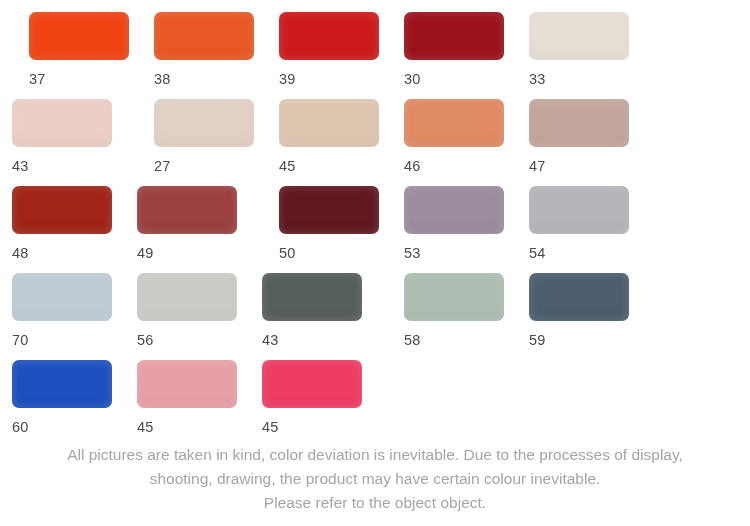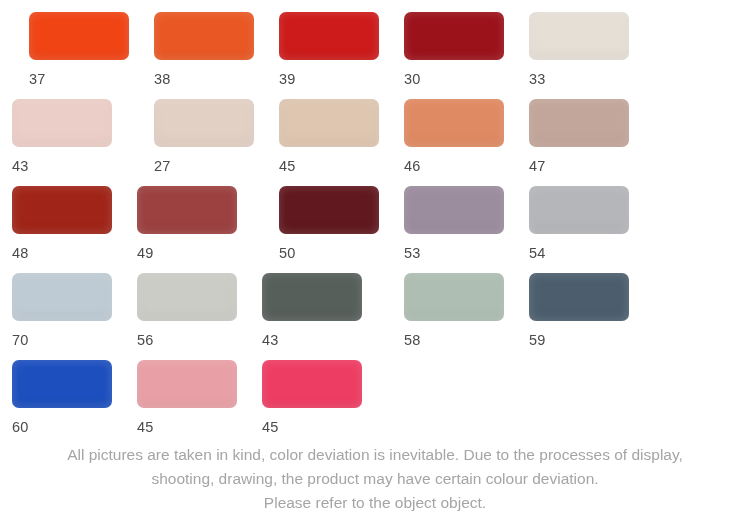--- a/index.html
+++ b/index.html
@@ -168,17 +168,17 @@
         <div class="swatch-label">45</div>
       </div>
       <div class="swatch-cell">
         <div class="swatch-chip" style="background: rgb(238, 61, 99);"></div>
         <div class="swatch-label">45</div>
       </div>
     </div>
 
   <div id="disclaimer">
     <span class="d-line">All pictures are taken in kind, color deviation is inevitable. Due to the processes of display,</span>
-    <span class="d-line">shooting, drawing, the product may have certain colour deviation.</span>
+    <span class="d-line">shooting, drawing, the product may have certain colour inevitable.</span>
     <span class="d-line">Please refer to the object object.</span>
   </div>
 
 </div>
 
 </body></html>

